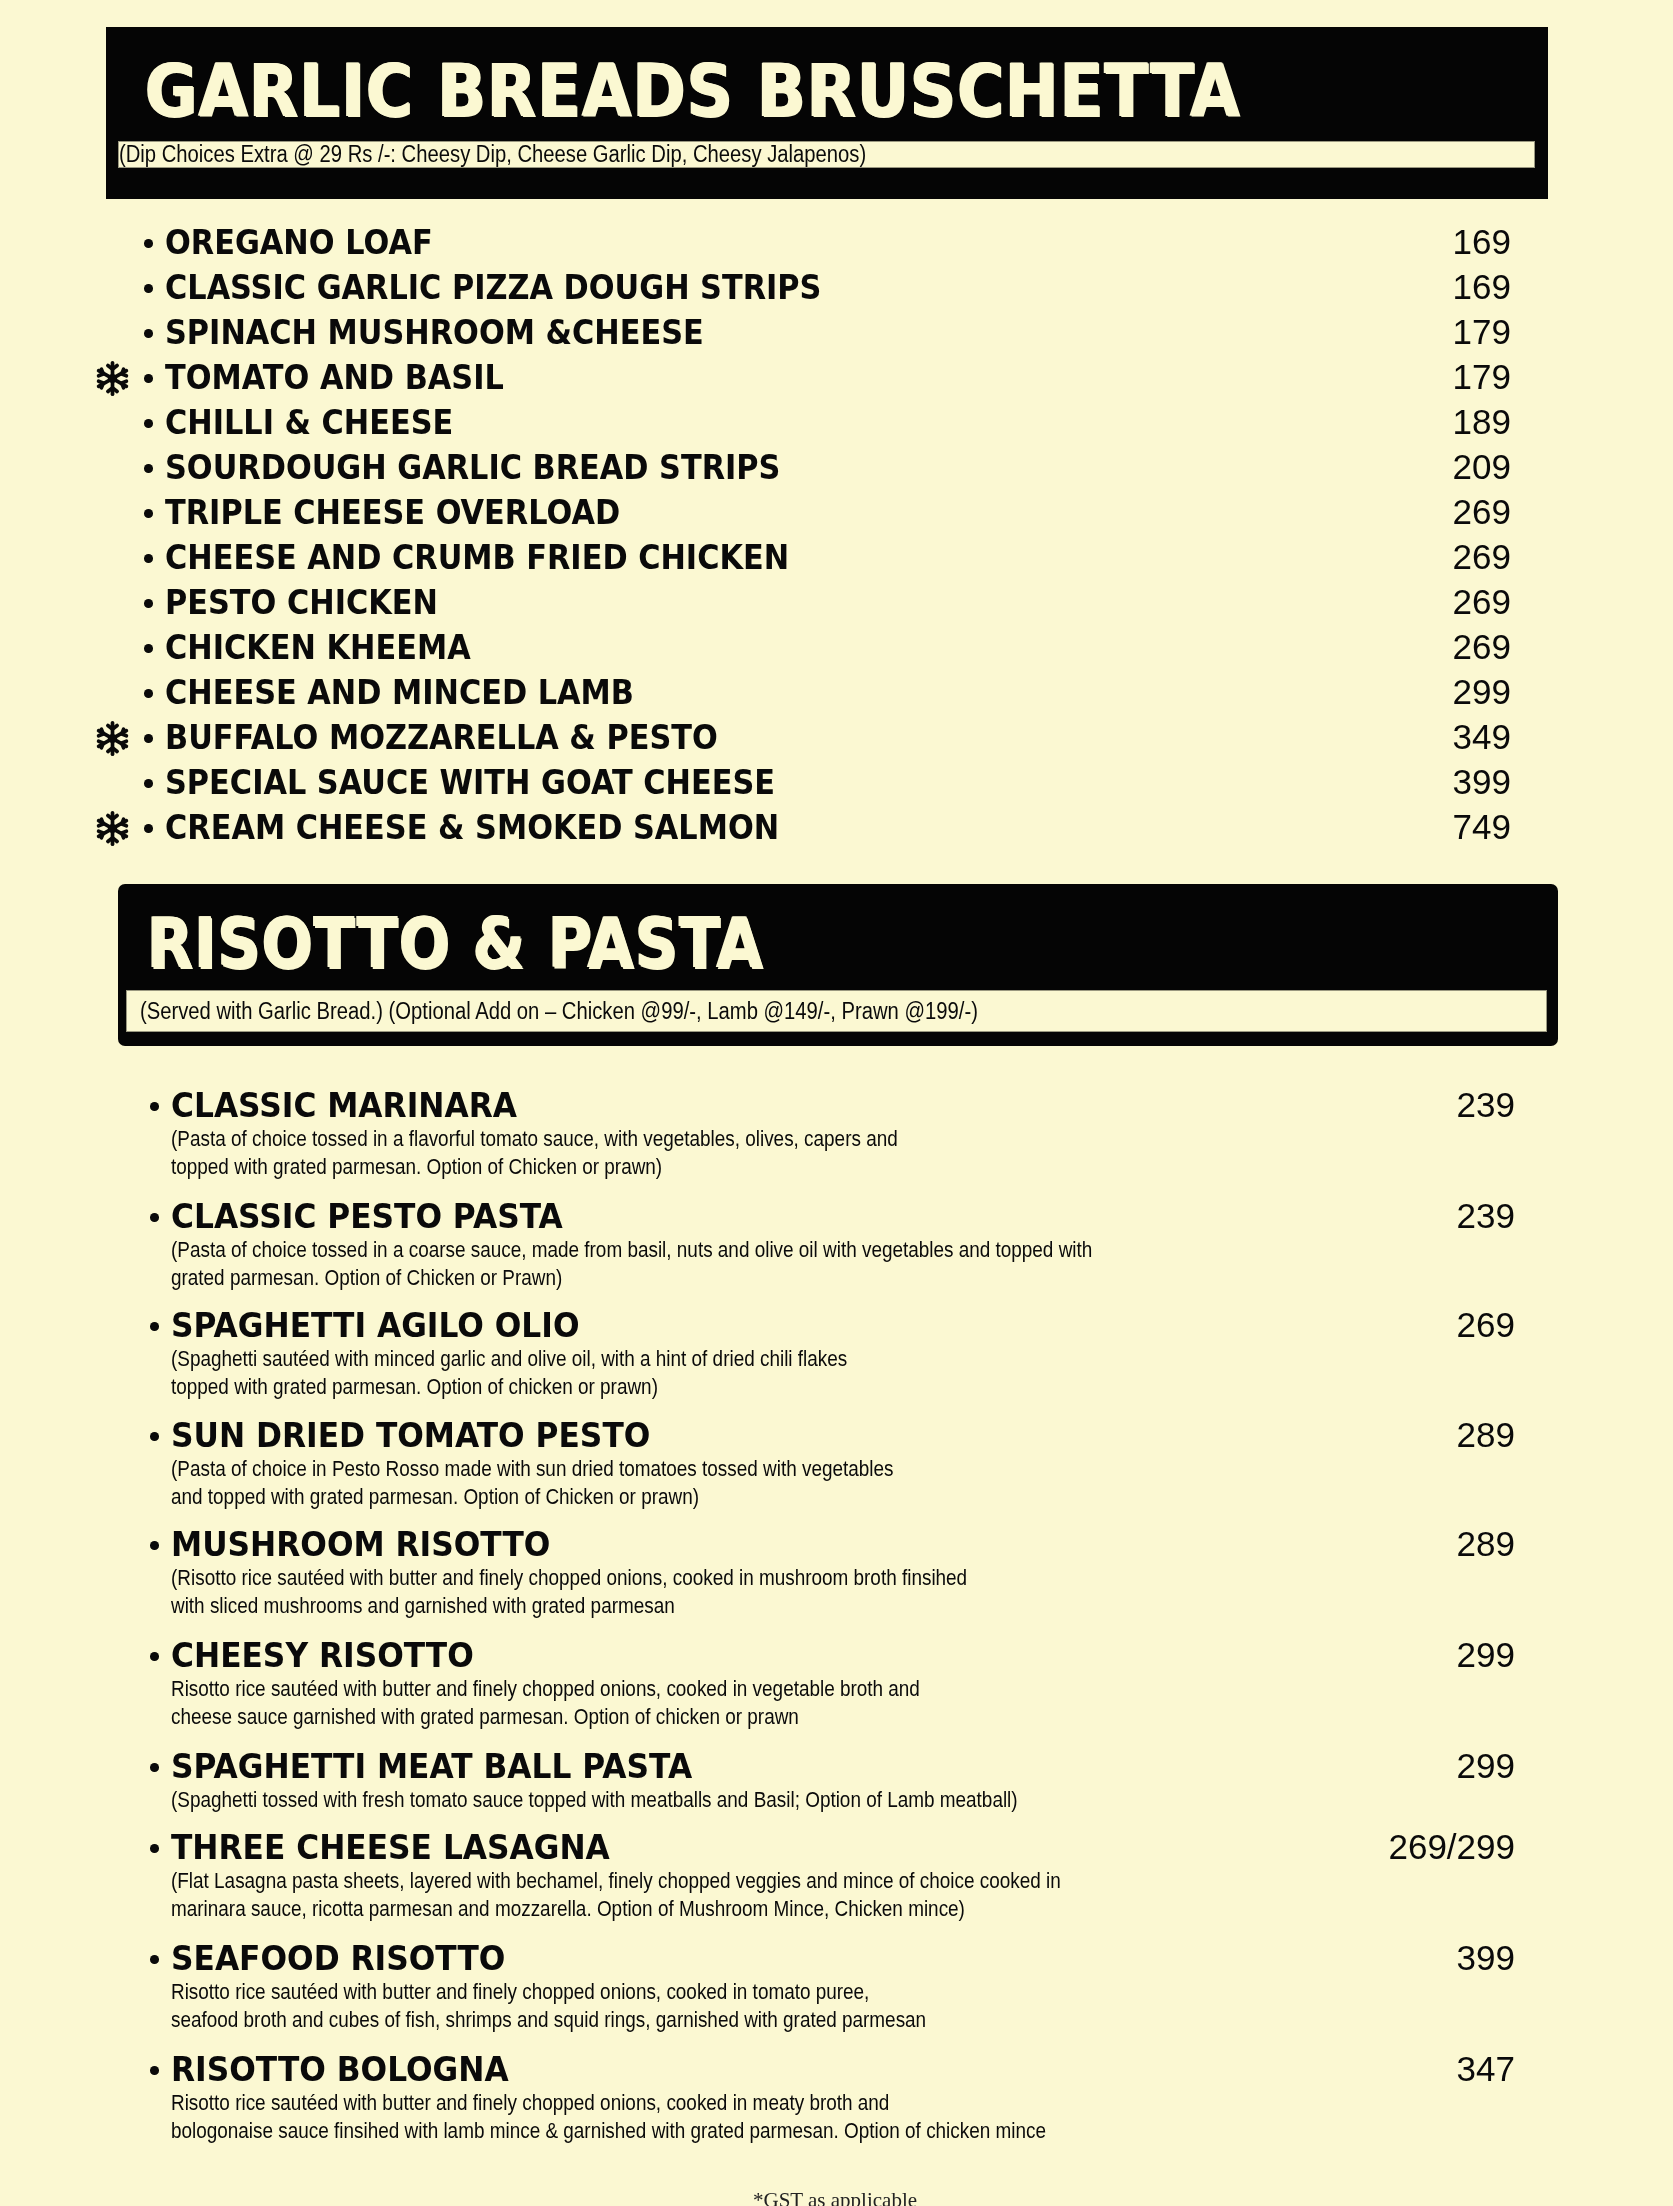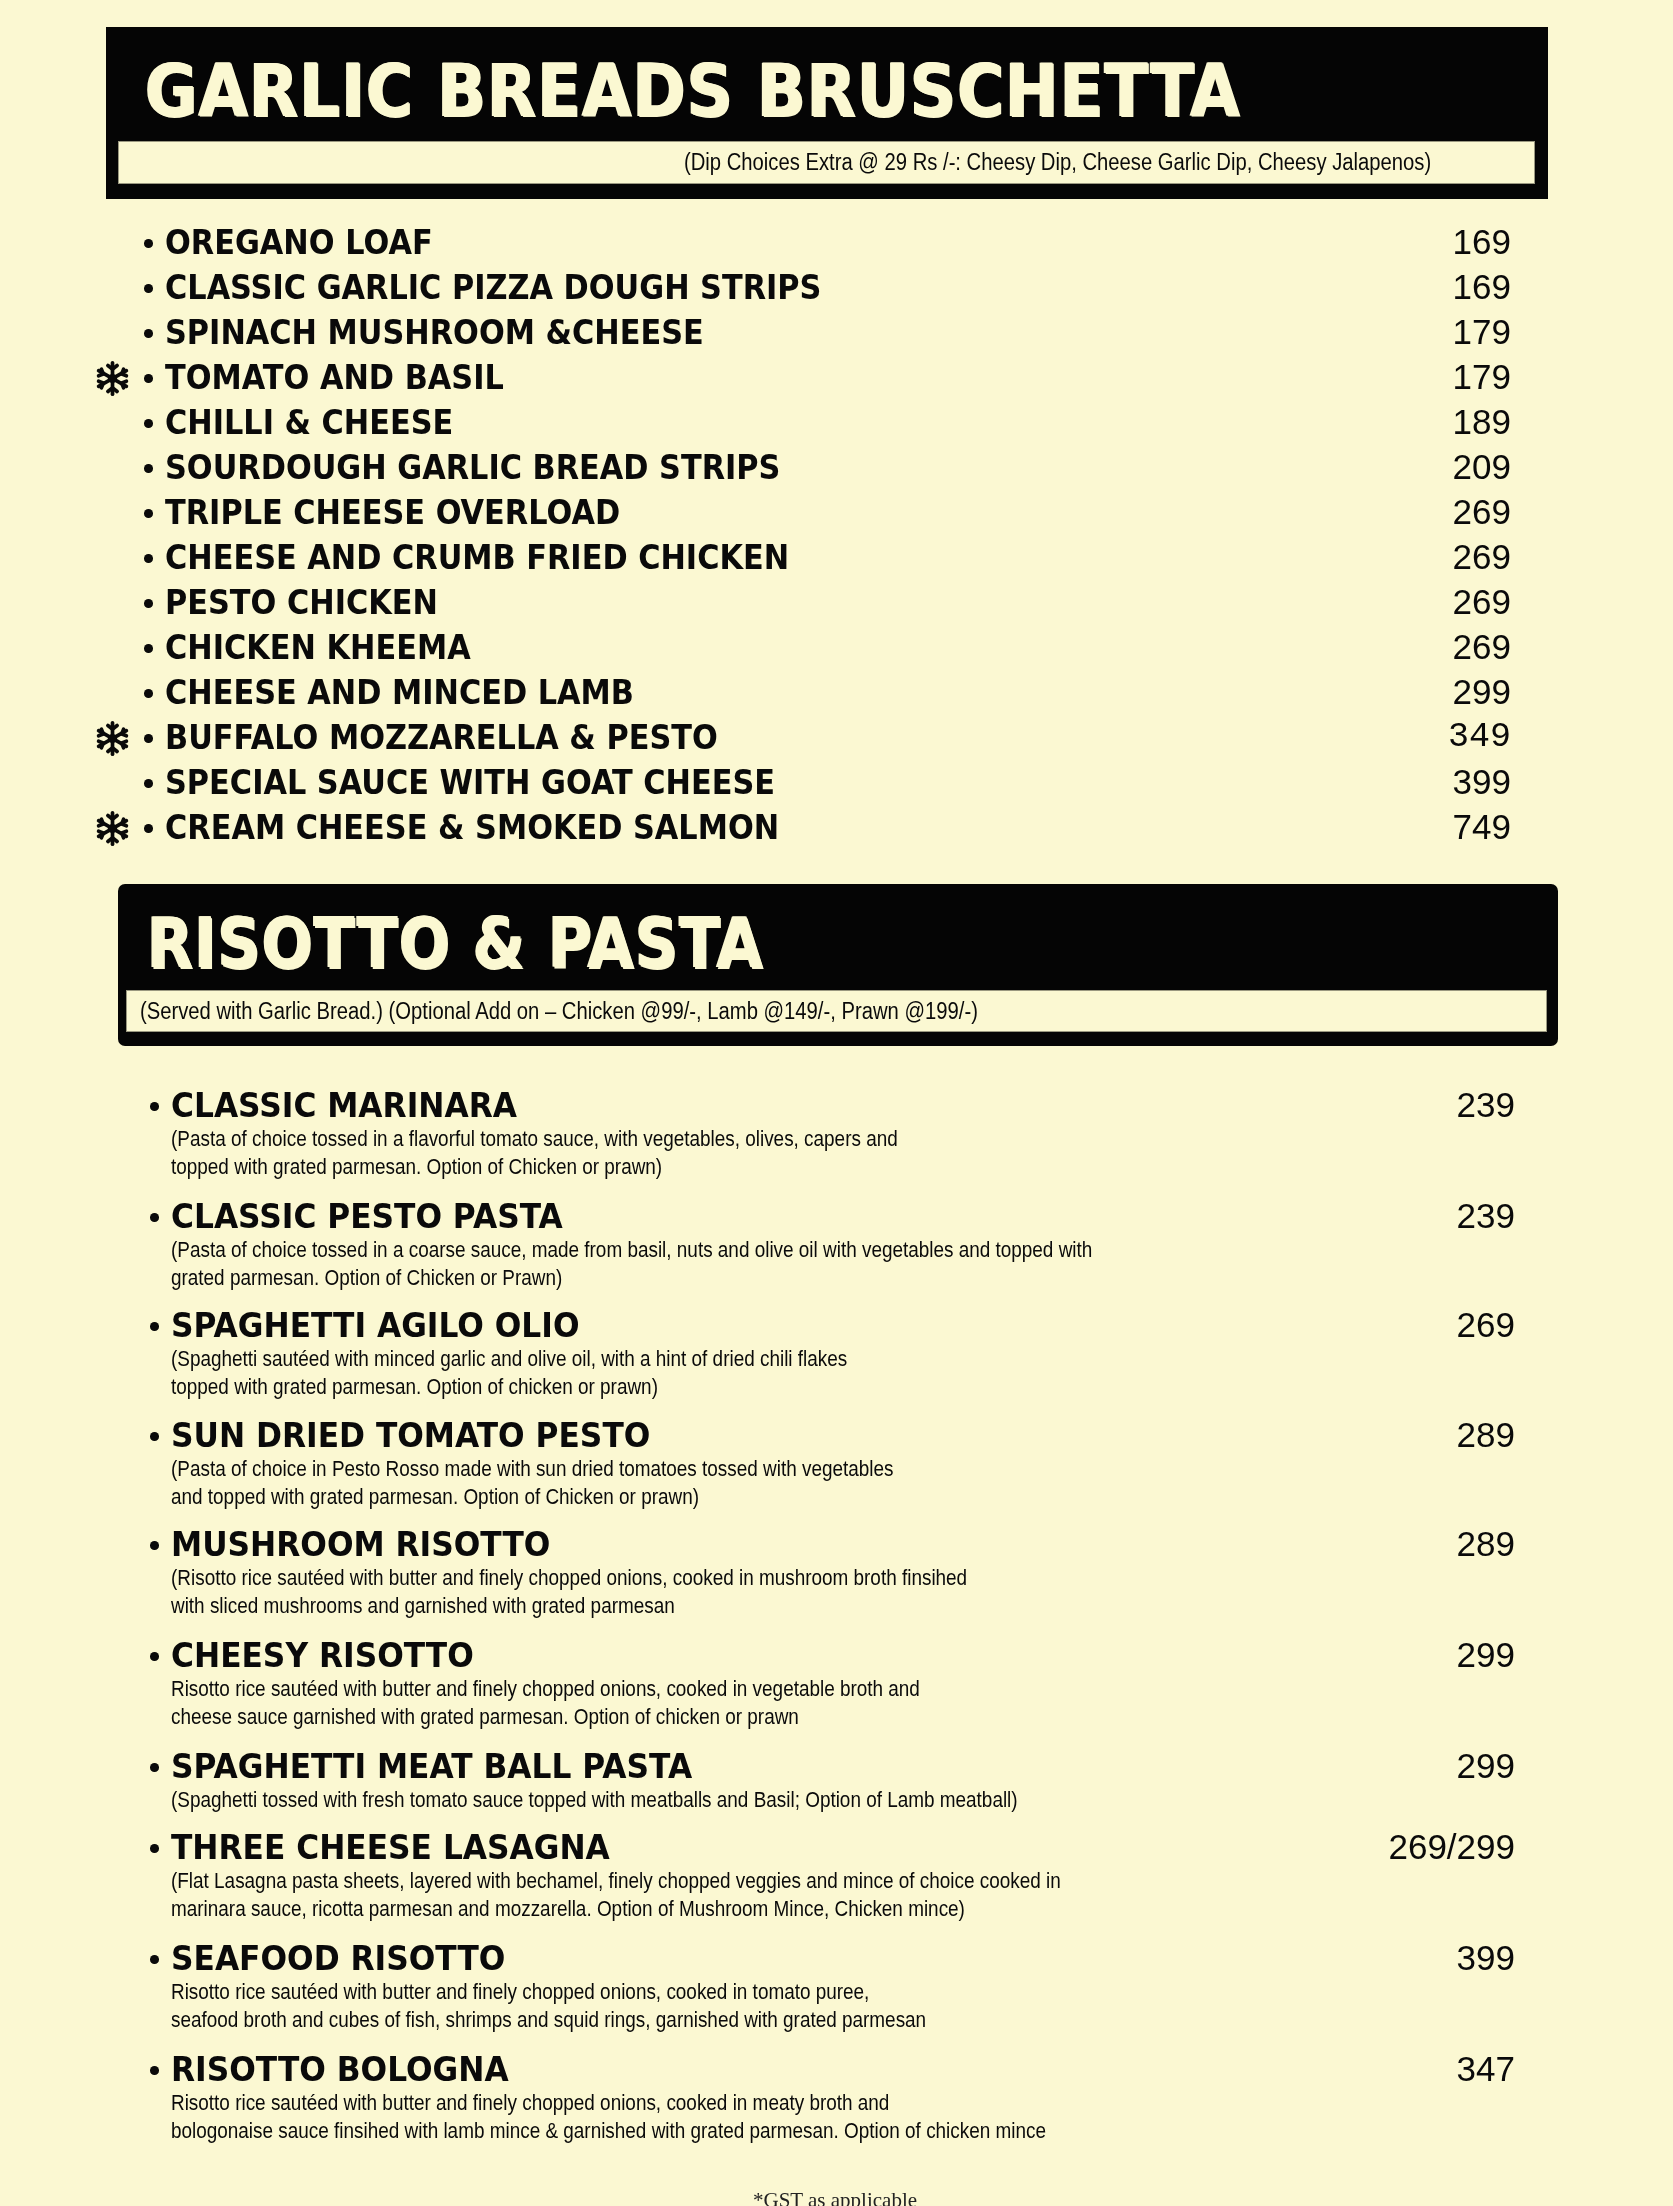--- a/index.html
+++ b/index.html
@@ -52,21 +52,21 @@
   .footer-note {
     position:absolute; left:753px; top:2188px;
     font-family:"Liberation Serif", serif; font-size:21px; color:#222;
   }
 </style>
 </head>
 <body>
 
 <div class="section-header" style="left:106px; top:27px; width:1442px; height:172px;">
   <div class="section-title" style="left:39px; top:21px; font-size:64px;">Garlic Breads Bruschetta</div>
-  <div class="section-note" style="left:11.6px; top:114px; width:1417px; height:43px; justify-content:flex-end;">
+  <div class="section-note" style="left:11.6px; top:114px; width:1417px; height:27px; ">
     <span>(Dip Choices Extra @ 29 Rs /-: Cheesy Dip, Cheese Garlic Dip, Cheesy Jalapenos)</span>
   </div>
 </div>
 
 <div id="garlic-list">
     <div class="item" style="top: 220px;">
       <span class="bullet" style="left:144px; top:19.3px;"></span>
       <span class="item-name" style="left:165px; top:2.9px; font-size:33px;">Oregano Loaf</span>
       <span class="item-price" style="right:162px; top:1.9px; font-size:35px;">169</span>
     </div>
@@ -144,21 +144,21 @@
             <polyline points="15,34 20,30 25,34"></polyline>
             <polyline points="5,17 10,15 8,10"></polyline>
             <polyline points="35,23 30,25 32,30"></polyline>
             <polyline points="5,23 10,25 8,30"></polyline>
             <polyline points="35,17 30,15 32,10"></polyline>
           </g>
           <circle cx="20" cy="20" r="5" fill="#0a0a0a"></circle>
         </svg></span>
       <span class="bullet" style="left:144px; top:19.3px;"></span>
       <span class="item-name" style="left:165px; top:2.9px; font-size:33px;">Buffalo Mozzarella &amp; Pesto</span>
-      <span class="item-price" style="right:162px; top:1.9px; font-size:35px;font-family:Liberation Mono, monospace;">349</span>
+      <span class="item-price" style="right:162px; top:1.9px; font-size:35px;">349</span>
     </div>
     <div class="item" style="top: 760px;">
       <span class="bullet" style="left:144px; top:19.3px;"></span>
       <span class="item-name" style="left:165px; top:2.9px; font-size:33px;">Special Sauce with Goat Cheese</span>
       <span class="item-price" style="right:162px; top:1.9px; font-size:35px;">399</span>
     </div>
     <div class="item" style="top: 805px;">
       <span class="snow" style="left:94px; top:4.8px;"><svg viewBox="0 0 40 40" width="37" height="37">
           <g stroke="#0a0a0a" stroke-width="4" stroke-linecap="round" fill="none">
             <line x1="20" y1="3" x2="20" y2="37"></line>

